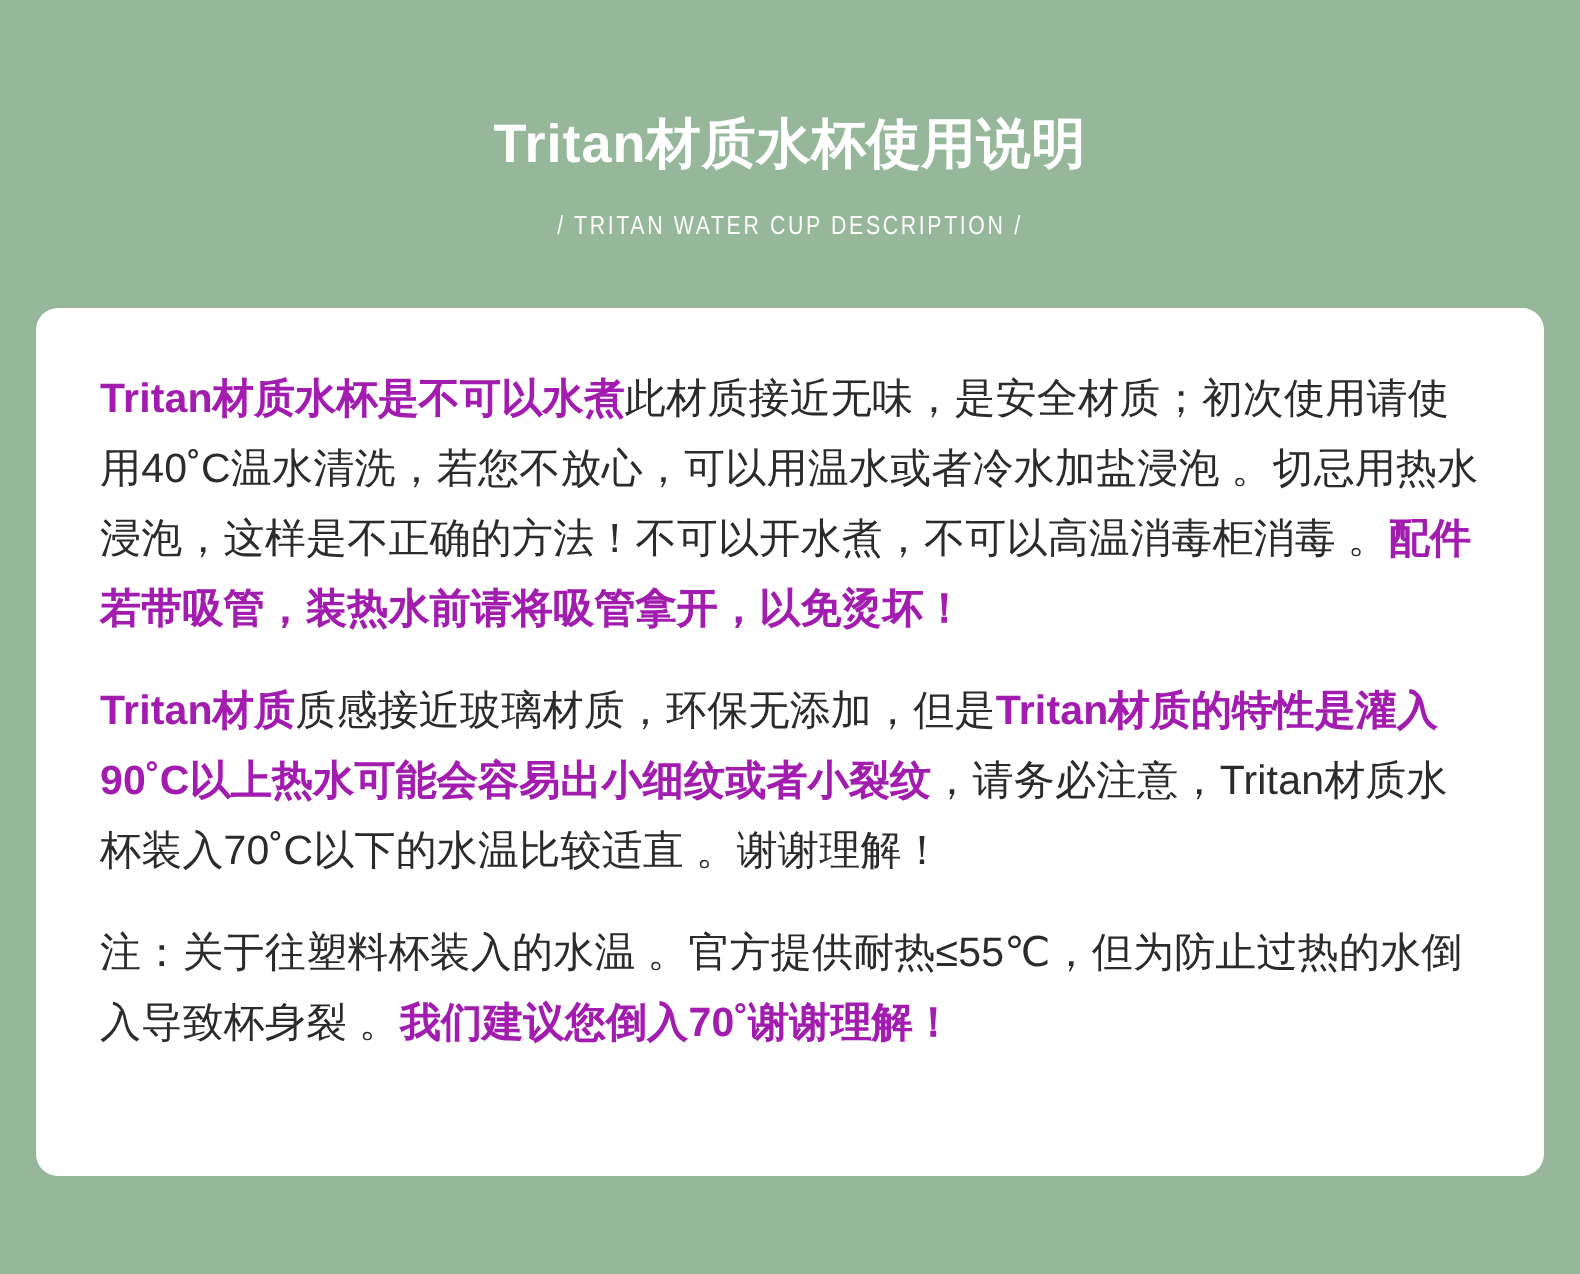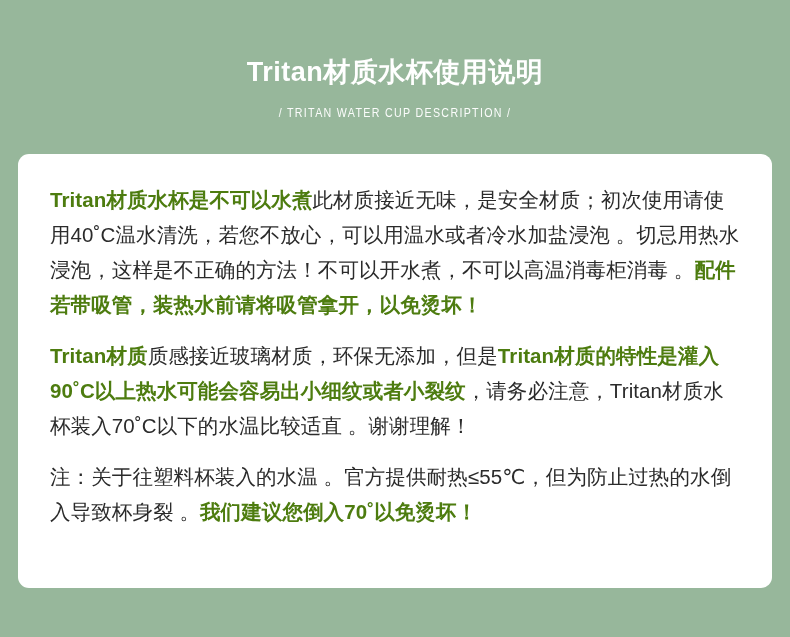--- a/index.html
+++ b/index.html
@@ -62,33 +62,33 @@
     line-height: 35px;
     color: #2b2b2b;
     margin: 0;
     text-align: left;
     letter-spacing: 0.1px;
   }
   .para + .para {
     margin-top: 16px;
   }
   .hl {
-    color: #4d7c0f;
+    color: #a21caf;
     font-weight: bold;
   }
   .para .blk {
     color: #2b2b2b;
     font-weight: normal;
   }
 </style>
 </head>
 <body>
 
 <div class="header">
   <h1 class="page-title">Tritan材质水杯使用说明</h1>
   <div class="page-subtitle">/ TRITAN WATER CUP DESCRIPTION /</div>
 </div>
 
 <div class="card">
   <p class="para"><span class="hl">Tritan材质水杯是不可以水煮</span><span class="blk">此材质接近无味，是安全材质；初次使用请使用40˚C温水清洗，若您不放心，可以用温水或者冷水加盐浸泡 。切忌用热水浸泡，这样是不正确的方法！不可以开水煮，不可以高温消毒柜消毒 。</span><span class="hl">配件若带吸管，装热水前请将吸管拿开，以免烫坏！</span></p>
   <p class="para"><span class="hl">Tritan材质</span><span class="blk">质感接近玻璃材质，环保无添加，但是</span><span class="hl">Tritan材质的特性是灌入90˚C以上热水可能会容易出小细纹或者小裂纹</span><span class="blk">，请务必注意，Tritan材质水杯装入70˚C以下的水温比较适直 。谢谢理解！</span></p>
-  <p class="para"><span class="blk">注：关于往塑料杯装入的水温 。官方提供耐热≤55℃，但为防止过热的水倒入导致杯身裂 。</span><span class="hl">我们建议您倒入70˚以免烫坏！</span></p>
+  <p class="para"><span class="blk">注：关于往塑料杯装入的水温 。官方提供耐热≤55℃，但为防止过热的水倒入导致杯身裂 。</span><span class="hl">我们建议您倒入70˚谢谢理解！</span></p>
 </div>
 
 </body></html>

